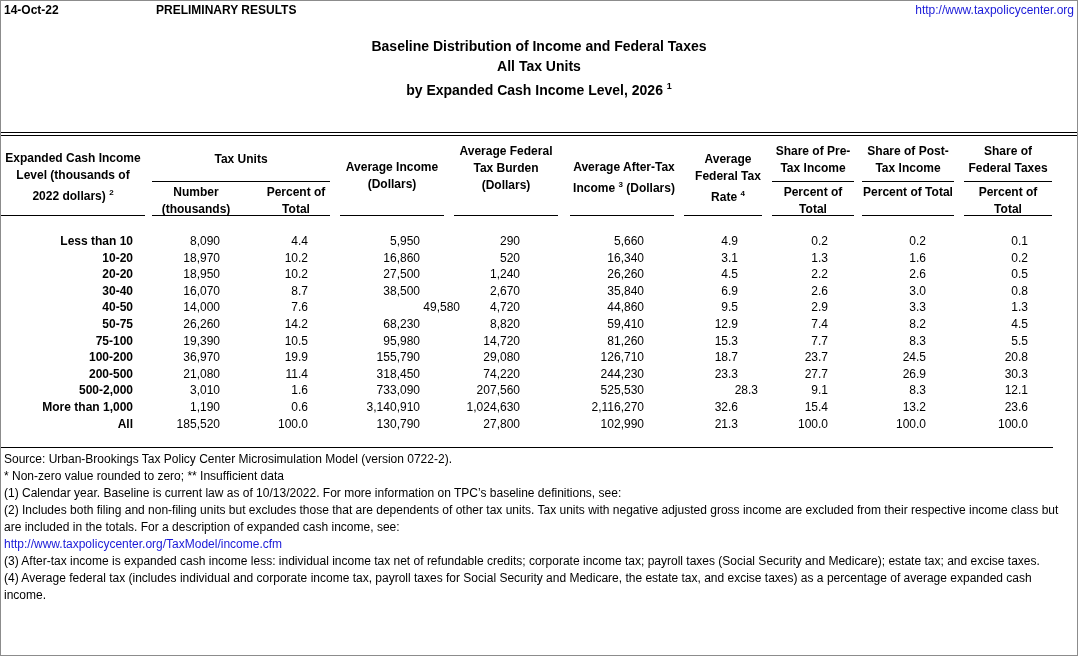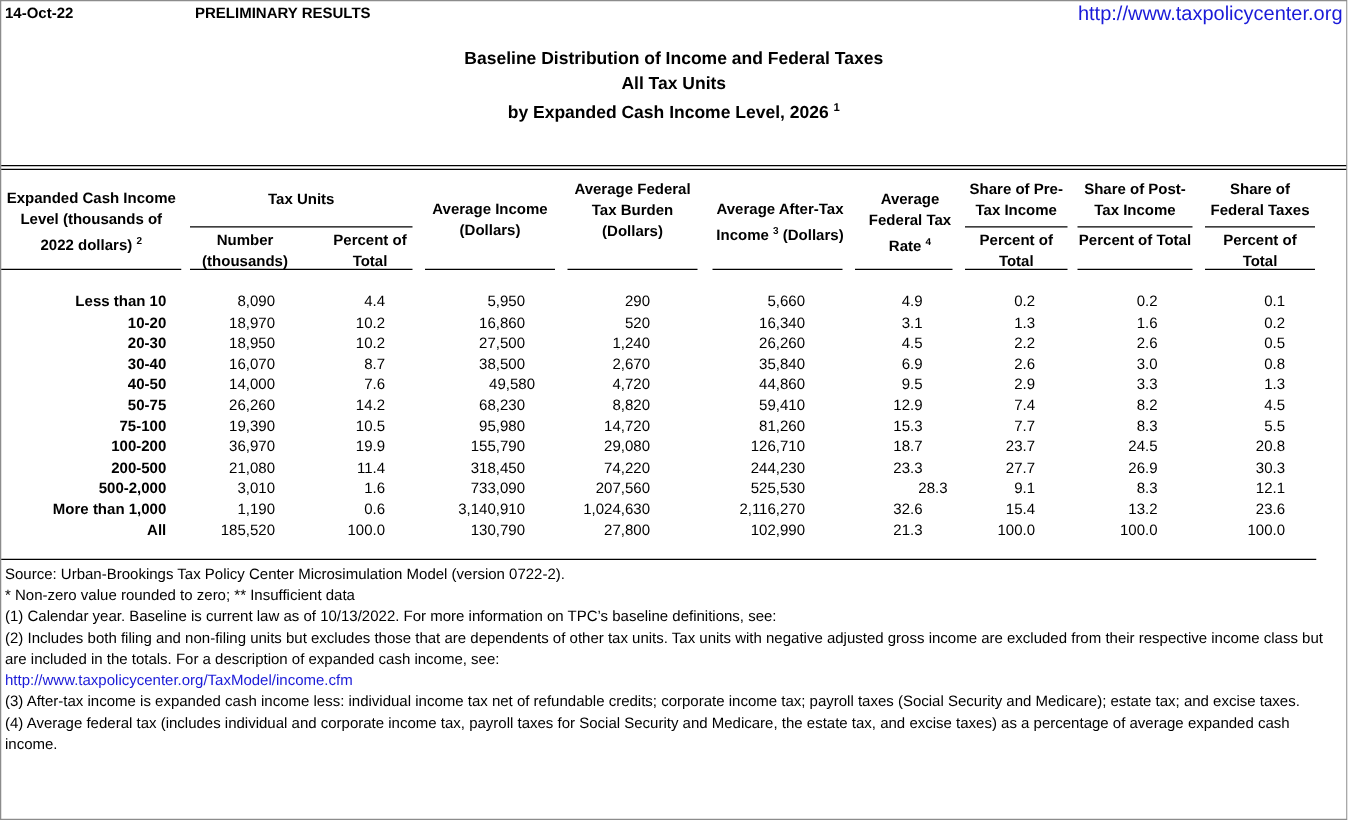--- a/index.html
+++ b/index.html
@@ -8,21 +8,21 @@
     font-family: "Liberation Sans", "DejaVu Sans", sans-serif;
     color: #000; position: relative;
   }
   .frame {
     position: absolute; left: 0; top: 0; width: 1076px; height: 654px;
     border: 1px solid #8c8c8c;
   }
   .abs { position: absolute; white-space: nowrap; }
   .hdr-date { left: 4px; top: 3px; font-size: 12px; font-weight: bold; }
   .hdr-prelim { left: 156px; top: 3px; font-size: 12px; font-weight: bold; }
-  .hdr-url { right: 4px; top: 3px; font-size: 16px; color: #1a1ad8; text-decoration: none; }
+  .hdr-url { right: 4px; top: 3px; font-size: 12px; color: #1a1ad8; text-decoration: none; }
   .title-block { position: absolute; left: 0; width: 1078px; top: 36px; text-align: center; font-size: 14px; font-weight: bold; line-height: 20px; }
   .title-block sup { font-size: 9px; }
   .dbl-line { position: absolute; left: 1px; width: 1076px; height: 1px; background: #000; }
   .line { position: absolute; height: 1px; background: #000; }
   .col-h { position: absolute; text-align: center; font-size: 12px; font-weight: bold; line-height: 17px; }
   .col-h sup { font-size: 8px; }
   .row { position: absolute; left: 0; width: 1078px; height: 16px; font-size: 12px; }
   .row .c { position: absolute; top: 0; text-align: right; }
   .row .lbl { font-weight: bold; }
   .notes { position: absolute; left: 4px; top: 451px; width: 1070px; font-size: 12px; line-height: 17px; }
@@ -107,21 +107,21 @@
       <span class="c" style="right: 770px;">10.2</span>
       <span class="c" style="right: 658px;">16,860</span>
       <span class="c" style="right: 558px;">520</span>
       <span class="c" style="right: 434px;">16,340</span>
       <span class="c" style="right: 340px;">3.1</span>
       <span class="c" style="right: 250px;">1.3</span>
       <span class="c" style="right: 152px;">1.6</span>
       <span class="c" style="right: 50px;">0.2</span>
     </div>
     <div class="row" style="top: 267.2px;">
-      <span class="c lbl" style="right: 945px;">20-30</span>
+      <span class="c lbl" style="right: 945px;">20-20</span>
       <span class="c" style="right: 858px;">18,950</span>
       <span class="c" style="right: 770px;">10.2</span>
       <span class="c" style="right: 658px;">27,500</span>
       <span class="c" style="right: 558px;">1,240</span>
       <span class="c" style="right: 434px;">26,260</span>
       <span class="c" style="right: 340px;">4.5</span>
       <span class="c" style="right: 250px;">2.2</span>
       <span class="c" style="right: 152px;">2.6</span>
       <span class="c" style="right: 50px;">0.5</span>
     </div>
@@ -134,21 +134,21 @@
       <span class="c" style="right: 434px;">35,840</span>
       <span class="c" style="right: 340px;">6.9</span>
       <span class="c" style="right: 250px;">2.6</span>
       <span class="c" style="right: 152px;">3.0</span>
       <span class="c" style="right: 50px;">0.8</span>
     </div>
     <div class="row" style="top: 300.4px;">
       <span class="c lbl" style="right: 945px;">40-50</span>
       <span class="c" style="right: 858px;">14,000</span>
       <span class="c" style="right: 770px;">7.6</span>
-      <span class="c" style="right: 650px;">49,580</span>
+      <span class="c" style="right: 618px;">49,580</span>
       <span class="c" style="right: 558px;">4,720</span>
       <span class="c" style="right: 434px;">44,860</span>
       <span class="c" style="right: 340px;">9.5</span>
       <span class="c" style="right: 250px;">2.9</span>
       <span class="c" style="right: 152px;">3.3</span>
       <span class="c" style="right: 50px;">1.3</span>
     </div>
     <div class="row" style="top: 317px;">
       <span class="c lbl" style="right: 945px;">50-75</span>
       <span class="c" style="right: 858px;">26,260</span>

